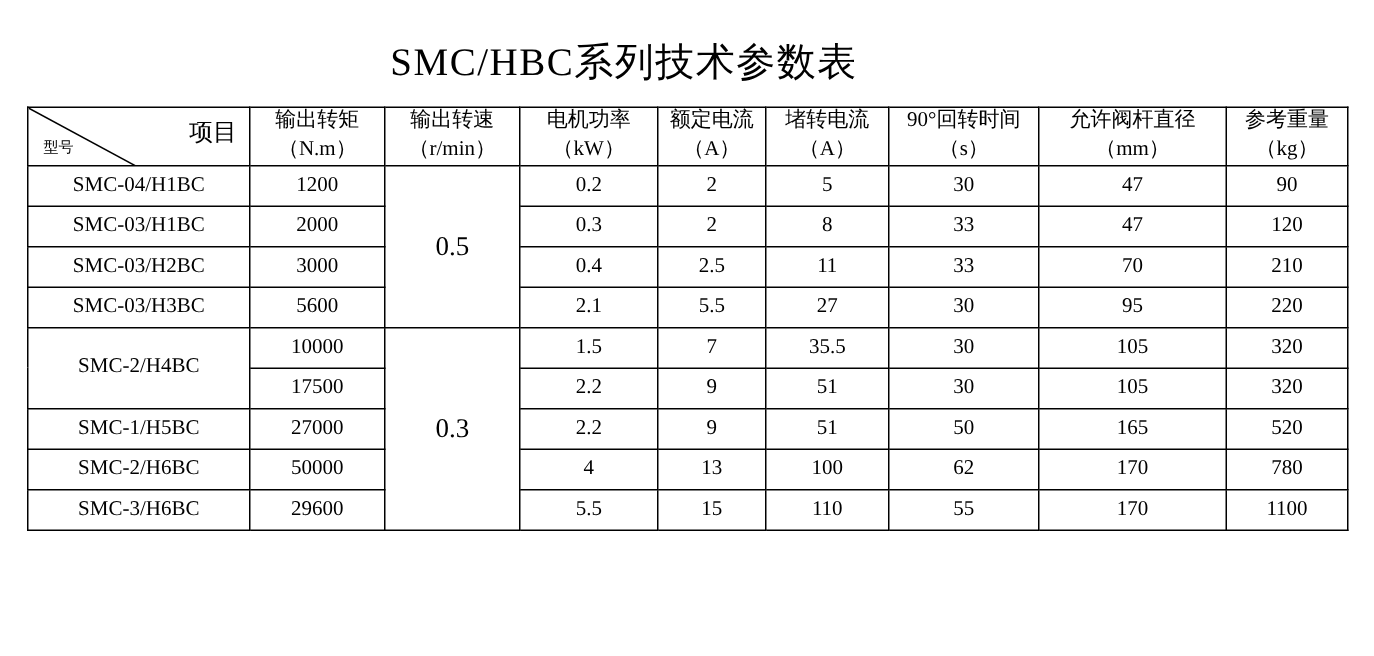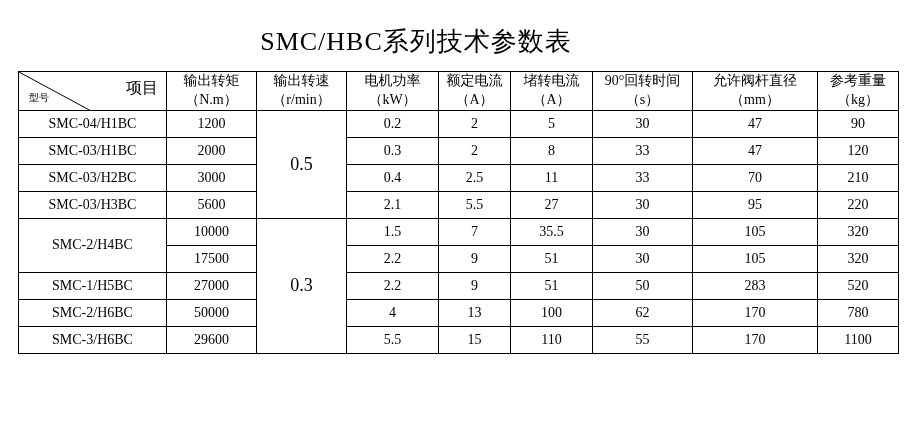--- a/index.html
+++ b/index.html
@@ -220,21 +220,21 @@
           <td class="row-cell num">320</td>
         </tr>
 
         <tr>
           <td class="row-cell">SMC-1/H5BC</td>
           <td class="row-cell num">27000</td>
           <td class="row-cell num">2.2</td>
           <td class="row-cell num">9</td>
           <td class="row-cell num">51</td>
           <td class="row-cell num">50</td>
-          <td class="row-cell num">283</td>
+          <td class="row-cell num">165</td>
           <td class="row-cell num">520</td>
         </tr>
 
         <tr>
           <td class="row-cell">SMC-2/H6BC</td>
           <td class="row-cell num">50000</td>
           <td class="row-cell num">4</td>
           <td class="row-cell num">13</td>
           <td class="row-cell num">100</td>
           <td class="row-cell num">62</td>

